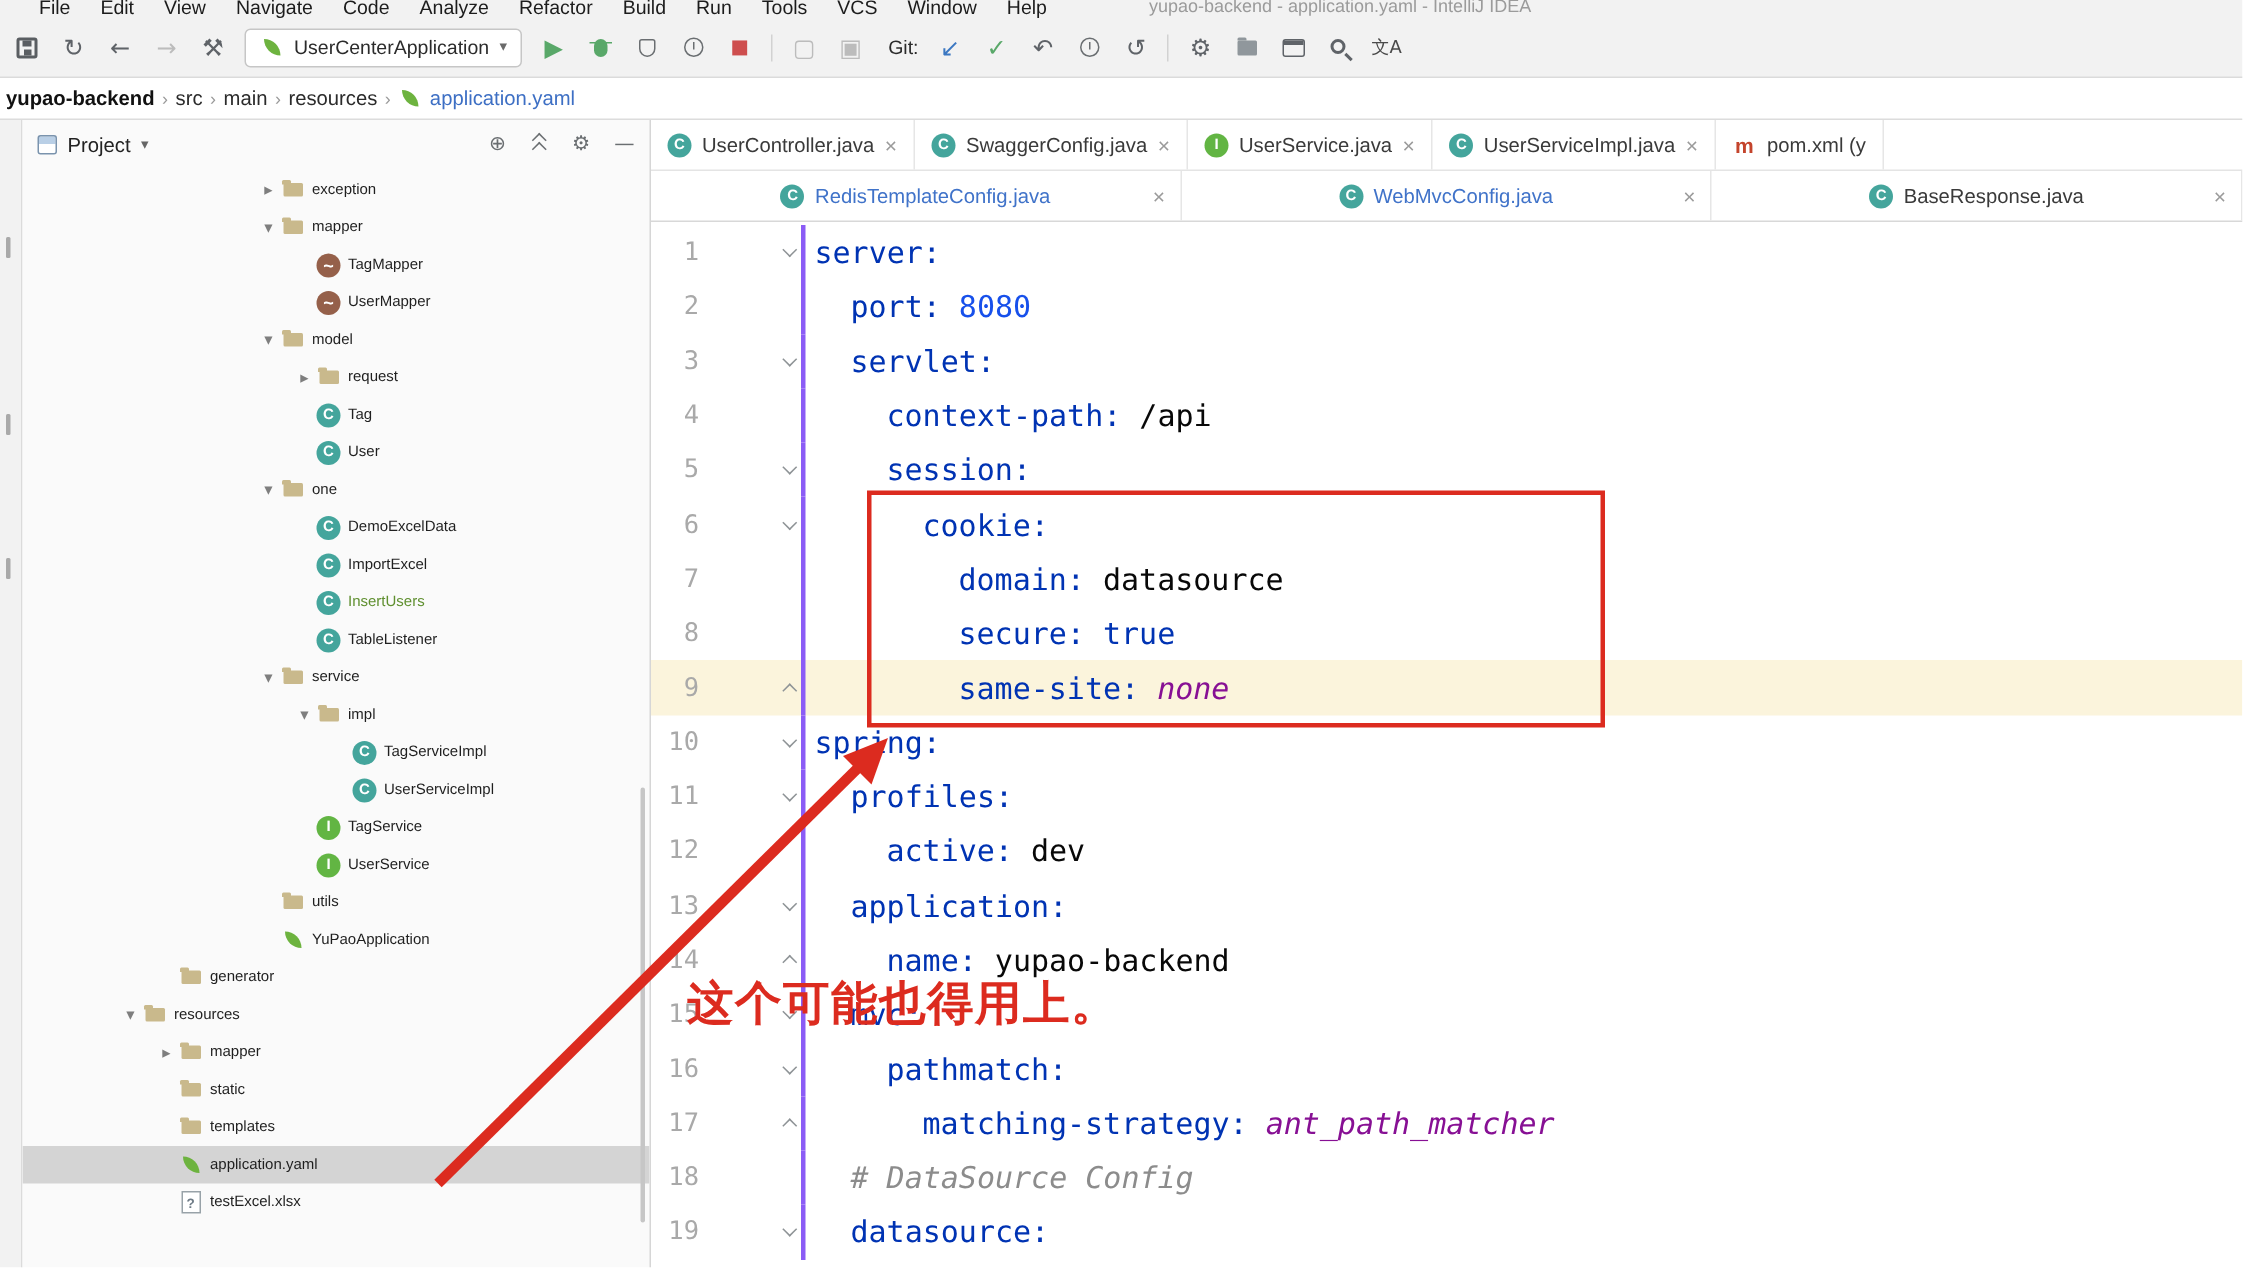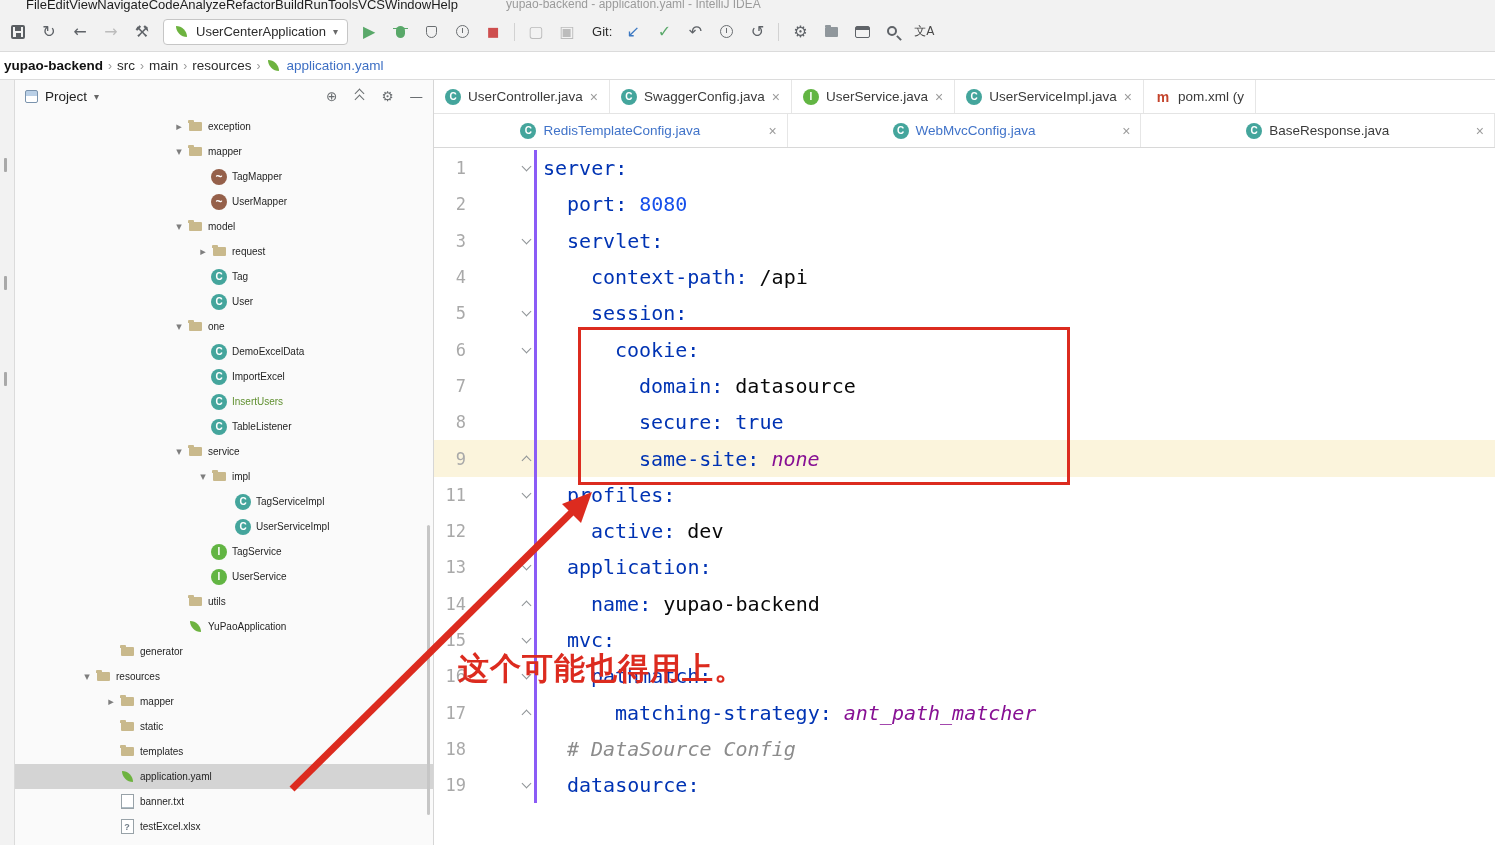--- a/index.html
+++ b/index.html
@@ -1,20 +1,20 @@
 <!DOCTYPE html>
 <html><head>
 <meta charset="utf-8">
 <style>
 *{margin:0;padding:0;box-sizing:border-box}
 html,body{width:1495px;height:845px;overflow:hidden}
 body{font-family:"Liberation Sans","DejaVu Sans",sans-serif;font-size:13px;color:#262626;background:#fff;position:relative}
 
 
-.menu-strip{height:12px;background:#F2F2F2;display:flex;padding-left:26px;overflow:hidden;white-space:nowrap}
+.menu-strip{height:12px;background:#F2F2F2;display:flex;gap:20px;padding-left:26px;overflow:hidden;white-space:nowrap}
 .menu-item{font-size:13px;line-height:15px;margin-top:-3px;color:#1c1c1c}
 .win-title{font-size:12px;line-height:15px;margin-top:-3px;color:#9b9b9b;margin-left:48px}
 
 
 .toolbar{height:40px;background:#F2F2F2;border-bottom:1px solid #DBDBDB;display:flex;align-items:center;padding:0 8px;gap:11px}
 .tb{display:flex;align-items:center;justify-content:center;min-width:20px;height:22px;font-size:16px;color:#5F6368;font-family:"DejaVu Sans",sans-serif}
 .tb.dis{color:#BCBCBC}
 .sep{width:1px;height:18px;background:#D2D2D2}
 .run-config{display:flex;align-items:center;gap:7px;background:#fff;border:1px solid #C6C6C6;border-radius:4px;height:26px;padding:0 9px;font-size:13px;color:#2b2b2b}
 .run-config .dd{font-size:10px;color:#6a6a6a}
@@ -383,25 +383,20 @@
           <span class="ico" data-icon="folder"></span>
           <span class="tlabel">templates</span>
         </div>
       <div class="trow selected" style="padding-left:88px">
           <span class="arrow" data-arrow=""></span>
           <span class="ico" data-icon="leaf"></span>
           <span class="tlabel">application.yaml</span>
         </div>
       <div class="trow" style="padding-left:88px">
           <span class="arrow" data-arrow=""></span>
-          <span class="ico" data-icon="textfile"></span>
-          <span class="tlabel">banner.txt</span>
-        </div>
-      <div class="trow" style="padding-left:88px">
-          <span class="arrow" data-arrow=""></span>
           <span class="ico" data-icon="unknownfile"></span>
           <span class="tlabel">testExcel.xlsx</span>
         </div>
     </div>
     <div class="pscroll"></div>
   </div>
 
   <div class="editor">
     <div class="tab-row">
       <div class="tab">
@@ -485,20 +480,25 @@
         </div>
       <div class="line" style="--ind:8">
           <span class="ln">8</span>
           <span class="fold"></span>
           <span class="code"><span class="key">secure:</span><span class="val" data-tok="keyword">true</span></span>
         </div>
       <div class="line current" style="--ind:8">
           <span class="ln">9</span>
           <span class="fold f-up"></span>
           <span class="code"><span class="key">same-site:</span><span class="val" data-tok="enum">none</span></span>
+        </div>
+      <div class="line" style="--ind:0">
+          <span class="ln">10</span>
+          <span class="fold f-down"></span>
+          <span class="code"><span class="key">spring:</span><span class="val" data-tok=""></span></span>
         </div>
       <div class="line" style="--ind:2">
           <span class="ln">11</span>
           <span class="fold f-down"></span>
           <span class="code"><span class="key">profiles:</span><span class="val" data-tok=""></span></span>
         </div>
       <div class="line" style="--ind:4">
           <span class="ln">12</span>
           <span class="fold"></span>
           <span class="code"><span class="key">active:</span><span class="val" data-tok="text">dev</span></span>

